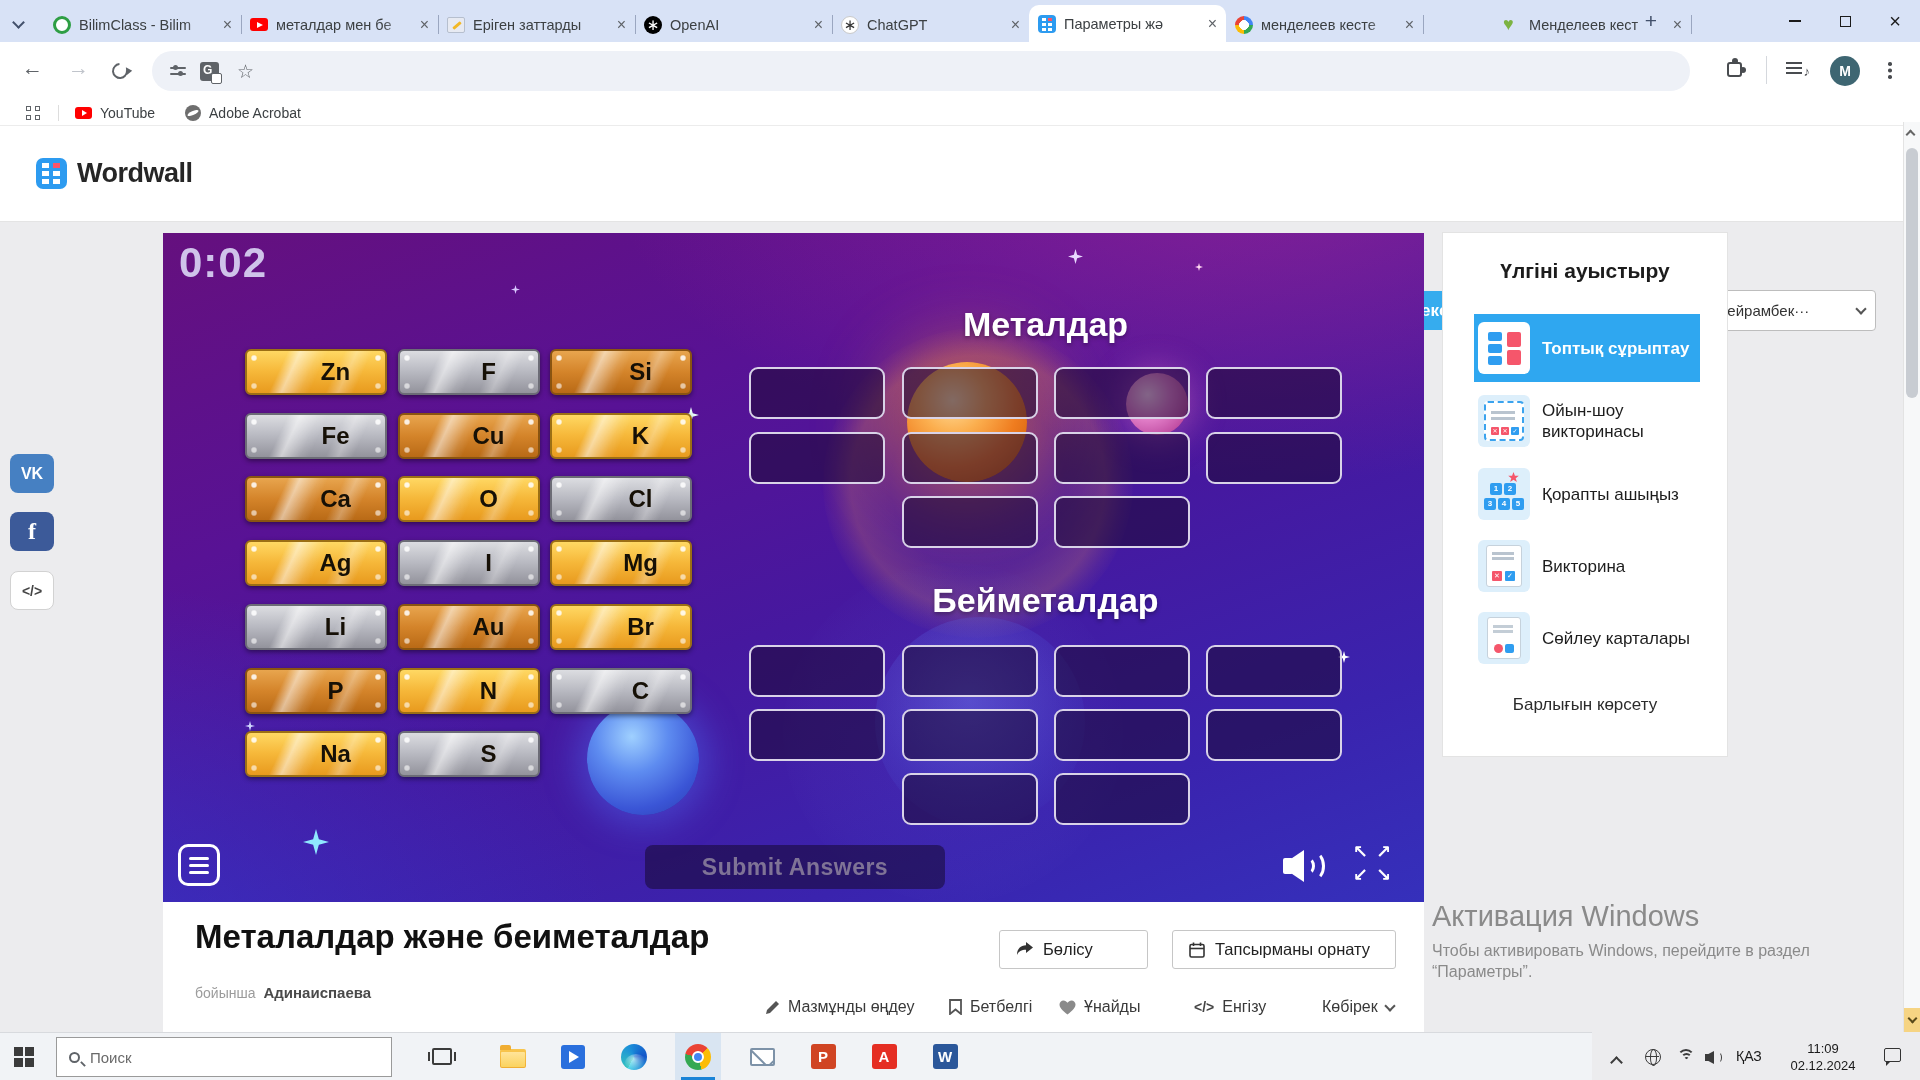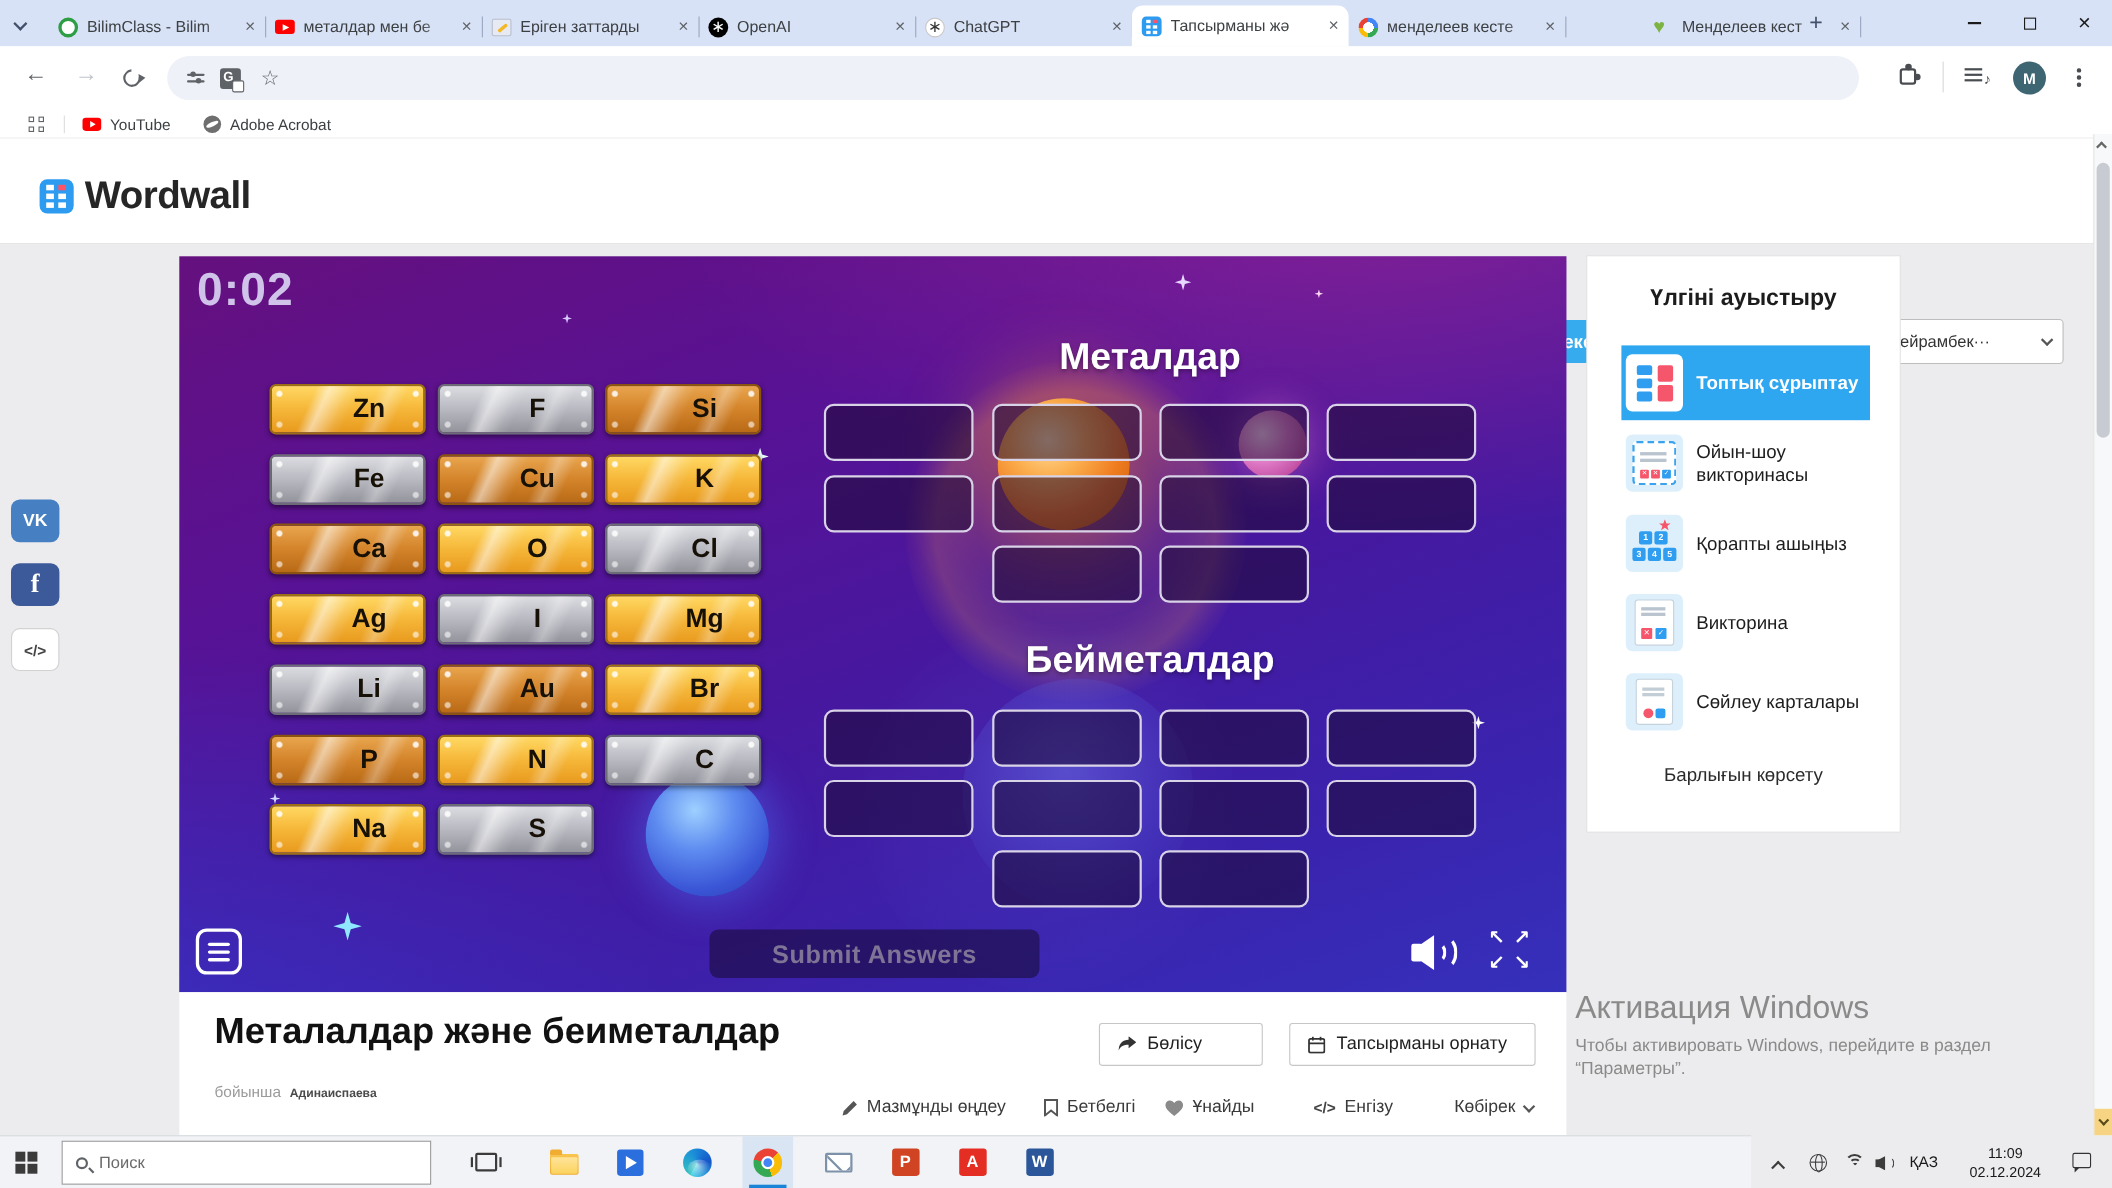--- a/index.html
+++ b/index.html
@@ -78,21 +78,21 @@
   .bm-yt::after{content:'';position:absolute;left:6.5px;top:3px;border-left:5.5px solid #fff;border-top:3px solid transparent;border-bottom:3px solid transparent;}
   .bm-globe{width:16px;height:16px;border-radius:50%;background:#6e6e6e;position:relative;overflow:hidden;}
   .bm-globe::after{content:'';position:absolute;left:2px;top:6px;width:12px;height:4px;background:#fff;border-radius:50%;transform:rotate(-25deg);}
 
   
   .site-header{position:absolute;left:0;top:126px;width:1920px;height:96px;background:#fff;border-bottom:1px solid #e4e4e4;}
   .ww-logo{position:absolute;left:36px;top:32px;display:flex;align-items:center;gap:10px;}
   .ww-mark{position:relative;width:31px;height:31px;border-radius:7px;background:#2d9bf0;}
   .ww-mark::before{content:'';position:absolute;left:6px;top:5px;width:7px;height:5px;background:#fff;box-shadow:0 8px 0 #fff,0 16px 0 #fff;}
   .ww-mark::after{content:'';position:absolute;left:17px;top:5px;width:7px;height:5px;background:#ff5468;box-shadow:0 8px 0 #fff,0 16px 0 #fff;}
-  .ww-name{font-size:35px;font-weight:800;color:#262626;letter-spacing:-0.5px;}
+  .ww-name{font-size:27px;font-weight:800;color:#262626;letter-spacing:-0.5px;}
   .tagline{position:absolute;left:222px;top:174px;font-size:16.5px;color:#6c6c6c;}
   .hdr-nav{position:absolute;top:175px;font-size:17px;font-weight:600;color:#383838;}
   #nav1{left:970px;}
   #nav2{left:1168px;}
   .btn-cta{position:absolute;left:1376px;top:165px;width:158px;height:39px;background:#36acee;border:none;border-radius:4px;color:#fff;font-size:17px;font-weight:700;font-family:inherit;}
   .btn-refresh{position:absolute;left:1550px;top:165px;width:112px;height:39px;background:#fff;border:1px solid #bdbdbd;border-radius:4px;color:#333;font-size:17px;font-family:inherit;}
   .user-box{position:absolute;left:1680px;top:164px;width:196px;height:41px;background:#fff;border:1px solid #bdbdbd;border-radius:4px;display:flex;align-items:center;gap:8px;padding:0 10px;font-size:15px;color:#333;}
   .pic-ico{width:18px;height:15px;border:1.5px solid #555;border-radius:2px;position:relative;overflow:hidden;}
   .pic-ico::after{content:'';position:absolute;left:1px;top:6px;border-left:6px solid transparent;border-right:6px solid transparent;border-bottom:6px solid #555;}
   .user-box .ttl{flex:1;white-space:nowrap;overflow:hidden;}
@@ -174,21 +174,21 @@
   .icon-speak::after{content:'';position:absolute;inset:5px 9px;background:#fff;border:1px solid #c6d2dc;border-radius:3px;}
   .icon-speak .lines{position:absolute;z-index:1;left:15px;top:13px;width:20px;height:2.5px;background:#c3cdd6;box-shadow:0 5px 0 #c3cdd6;}
   .icon-speak .dot-r{position:absolute;z-index:1;left:16px;bottom:11px;width:9px;height:9px;border-radius:50%;background:#f5566b;}
   .icon-speak .dot-b{position:absolute;z-index:1;right:16px;bottom:11px;width:9px;height:9px;border-radius:2px;background:#2f9df0;}
   .sd-showall{position:absolute;left:0;top:462px;width:100%;text-align:center;font-size:17px;color:#2b2b2b;}
 
   
   .content-band{position:absolute;left:163px;top:902px;width:1261px;height:130px;background:#fff;}
   .res-title{position:absolute;left:32px;top:16px;font-size:33px;font-weight:700;color:#111;}
   .by-row{position:absolute;left:32px;top:82px;font-size:14px;color:#9b9b9b;}
-  .by-row b{font-size:11px;color:#4a4a4a;margin-left:8px;}
+  .by-row b{font-size:15px;color:#4a4a4a;margin-left:8px;}
   .cb-btn{position:absolute;top:28px;height:39px;background:#fff;border:1px solid #c6c6c6;border-radius:3px;display:flex;align-items:center;gap:10px;padding:0 16px;font-size:16.5px;color:#222;}
   #btn-share{left:836px;width:149px;}
   #btn-settask{left:1009px;width:224px;}
   .action-row{position:absolute;top:96px;height:28px;left:0;width:100%;}
   .action-item{position:absolute;display:flex;align-items:center;gap:8px;font-size:16px;color:#3a3a3a;}
   .action-item svg{flex:0 0 auto;}
   .code-glyph{font-size:14px;font-weight:700;color:#444;}
 
   
   .watermark{position:absolute;left:1432px;top:900px;color:#8a8a8a;}
@@ -277,21 +277,21 @@
         <span class="ttl">OpenAI</span>
         <span class="tclose">×</span>
       </div>
       <div class="tab" style="left: 832px;">
         <span class="fav fav-openai-light"></span>
         <span class="ttl">ChatGPT</span>
         <span class="tclose">×</span>
       </div>
       <div class="tab active" style="left: 1029px;">
         <span class="fav fav-wordwall"></span>
-        <span class="ttl">Тапсырманы жә</span>
+        <span class="ttl">Параметры жә</span>
         <span class="tclose">×</span>
       </div>
       <div class="tab" style="left: 1226px;">
         <span class="fav fav-google"></span>
         <span class="ttl">менделеев кесте</span>
         <span class="tclose">×</span>
       </div>
       <div class="tab" style="left: 1494px;">
         <span class="fav fav-heart"></span>
         <span class="ttl">Менделеев кест</span>

